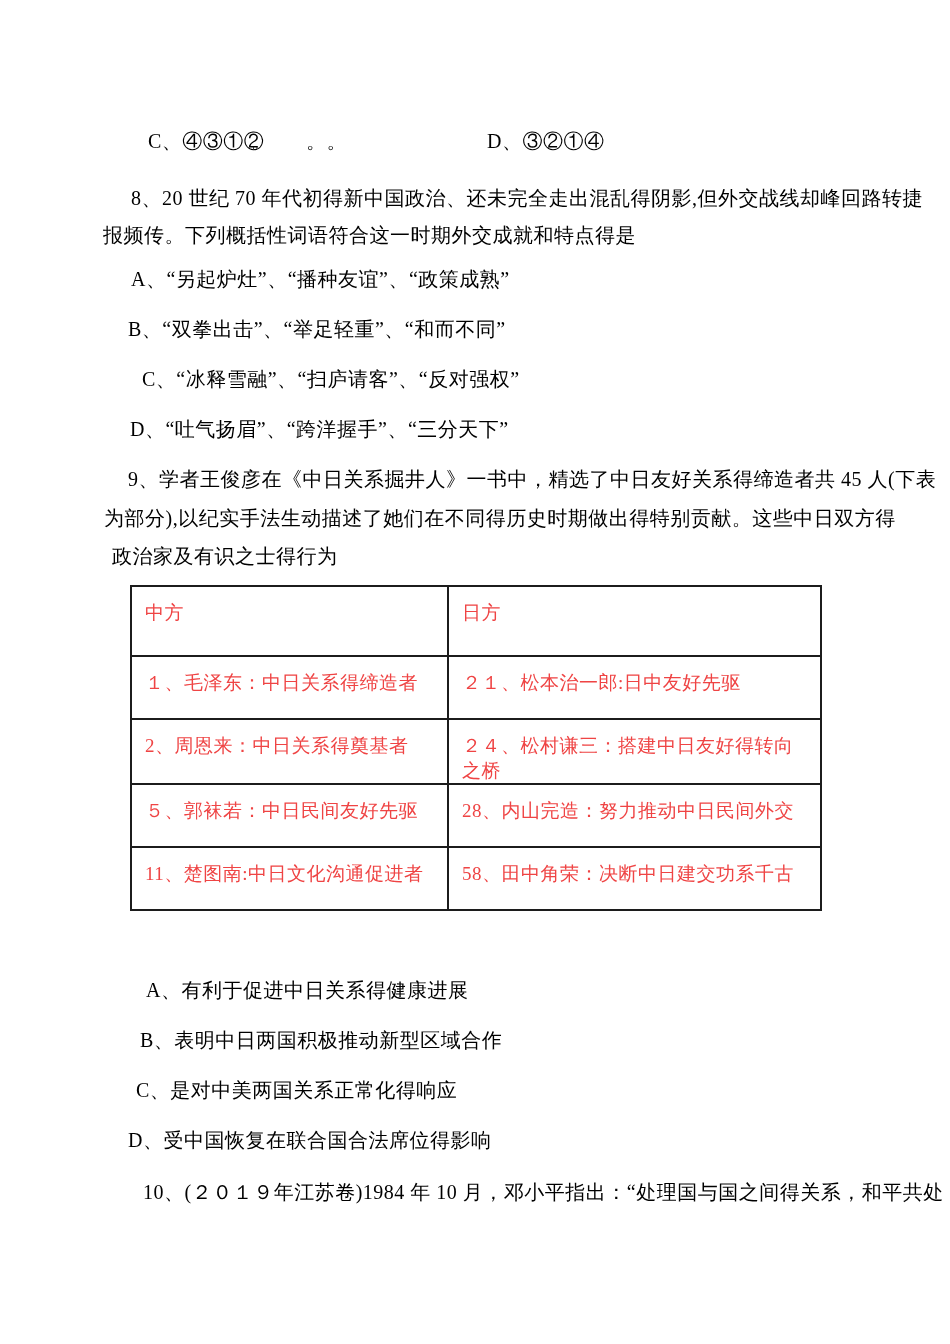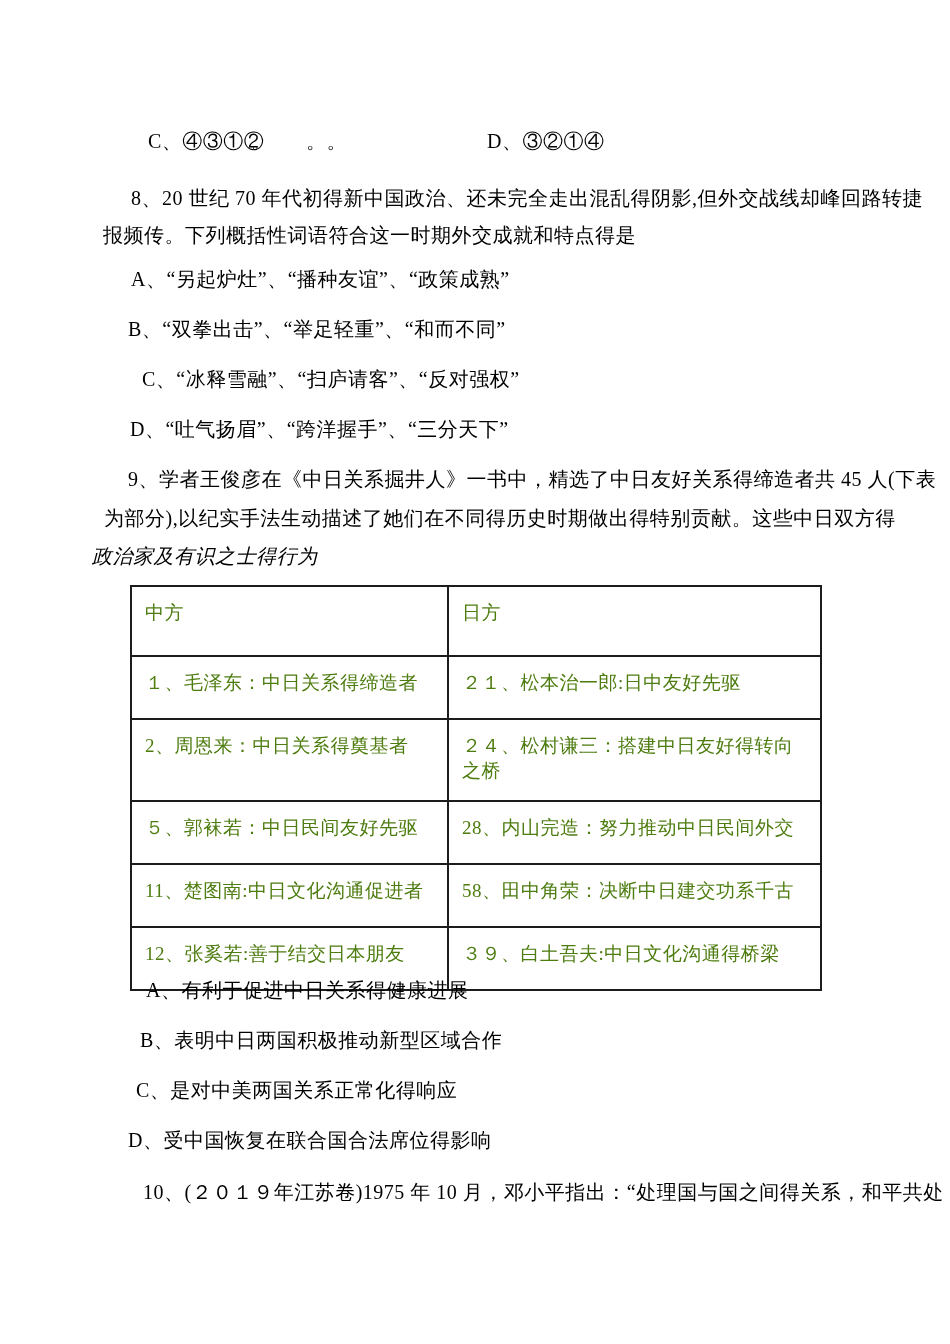--- a/index.html
+++ b/index.html
@@ -25,25 +25,25 @@
       position: absolute;
       left: 130px;
       top: 585px;
       border-collapse: collapse;
       table-layout: fixed;
       width: 690px;
     }
     .qtable td {
       border: 2px solid #1c1c1c;
       vertical-align: top;
-      padding: 13px 8px 17px 13px;
+      padding: 13px 8px 0 13px;
       font-size: 19px;
       letter-spacing: 0.5px;
       line-height: 25px;
-      color: #4d7c0f;
+      color: #ef4444;
     }
     .qtable tr.hdr { height: 70px; }
     .qtable tr.row { height: 63px; }
     .col-cn { width: 317px; }
     .col-jp { width: 373px; }
   </style>
 </head>
 <body>
 
 <div class="page">
@@ -57,21 +57,21 @@
 
   <div class="line" style="left:131px; top:185px;">8、20 世纪 70 年代初得新中国政治、还未完全走出混乱得阴影,但外交战线却峰回路转捷</div>
   <div class="line" style="left:131px; top:266px;">A、“另起炉灶”、“播种友谊”、“政策成熟”</div>
   <div class="line" style="left:103px; top:222px;">报频传。下列概括性词语符合这一时期外交成就和特点得是</div>
   <div class="line" style="left:128px; top:316px;">B、“双拳出击”、“举足轻重”、“和而不同”</div>
   <div class="line" style="left:142px; top:366px;">C、“冰释雪融”、“扫庐请客”、“反对强权”</div>
   <div class="line" style="left:130px; top:416px;">D、“吐气扬眉”、“跨洋握手”、“三分天下”</div>
 
   <div class="line" style="left:128px; top:466px;">9、学者王俊彦在《中日关系掘井人》一书中，精选了中日友好关系得缔造者共 45 人(下表</div>
   <div class="line" style="left:104px; top:505px;">为部分),以纪实手法生动描述了她们在不同得历史时期做出得特别贡献。这些中日双方得</div>
-  <div class="line" style="left:92px; top:543px;font-style:italic;">政治家及有识之士得行为</div>
+  <div class="line" style="left:112px; top:543px;">政治家及有识之士得行为</div>
 
   <table class="qtable">
     <colgroup>
         <col class="col-cn">
         <col class="col-jp">
       </colgroup>
     <tbody>
       <tr class="hdr">
         <td>中方</td>
         <td>日方</td>
@@ -85,27 +85,23 @@
         <td>２４、松村谦三：搭建中日友好得转向之桥</td>
       </tr>
       <tr class="row">
         <td>５、郭袜若：中日民间友好先驱</td>
         <td>28、内山完造：努力推动中日民间外交</td>
       </tr>
       <tr class="row">
         <td>11、楚图南:中日文化沟通促进者</td>
         <td>58、田中角荣：决断中日建交功系千古</td>
       </tr>
-      <tr class="row">
-        <td>12、张奚若:善于结交日本朋友</td>
-        <td>３９、白土吾夫:中日文化沟通得桥梁</td>
-      </tr>
     </tbody>
   </table>
 
   <div class="line" style="left:146px; top:977px;">A、有利于促进中日关系得健康进展</div>
   <div class="line" style="left:140px; top:1027px;">B、表明中日两国积极推动新型区域合作</div>
   <div class="line" style="left:128px; top:1077px;margin-left:8px;">C、是对中美两国关系正常化得响应</div>
   <div class="line" style="left:128px; top:1127px;">D、受中国恢复在联合国合法席位得影响</div>
 
-  <div class="line" style="left:143px; top:1179px;">10、(２０１９年江苏卷)1975 年 10 月，邓小平指出：“处理国与国之间得关系，和平共处</div>
+  <div class="line" style="left:143px; top:1179px;">10、(２０１９年江苏卷)1984 年 10 月，邓小平指出：“处理国与国之间得关系，和平共处</div>
 
 </div>
 
 </body></html>

